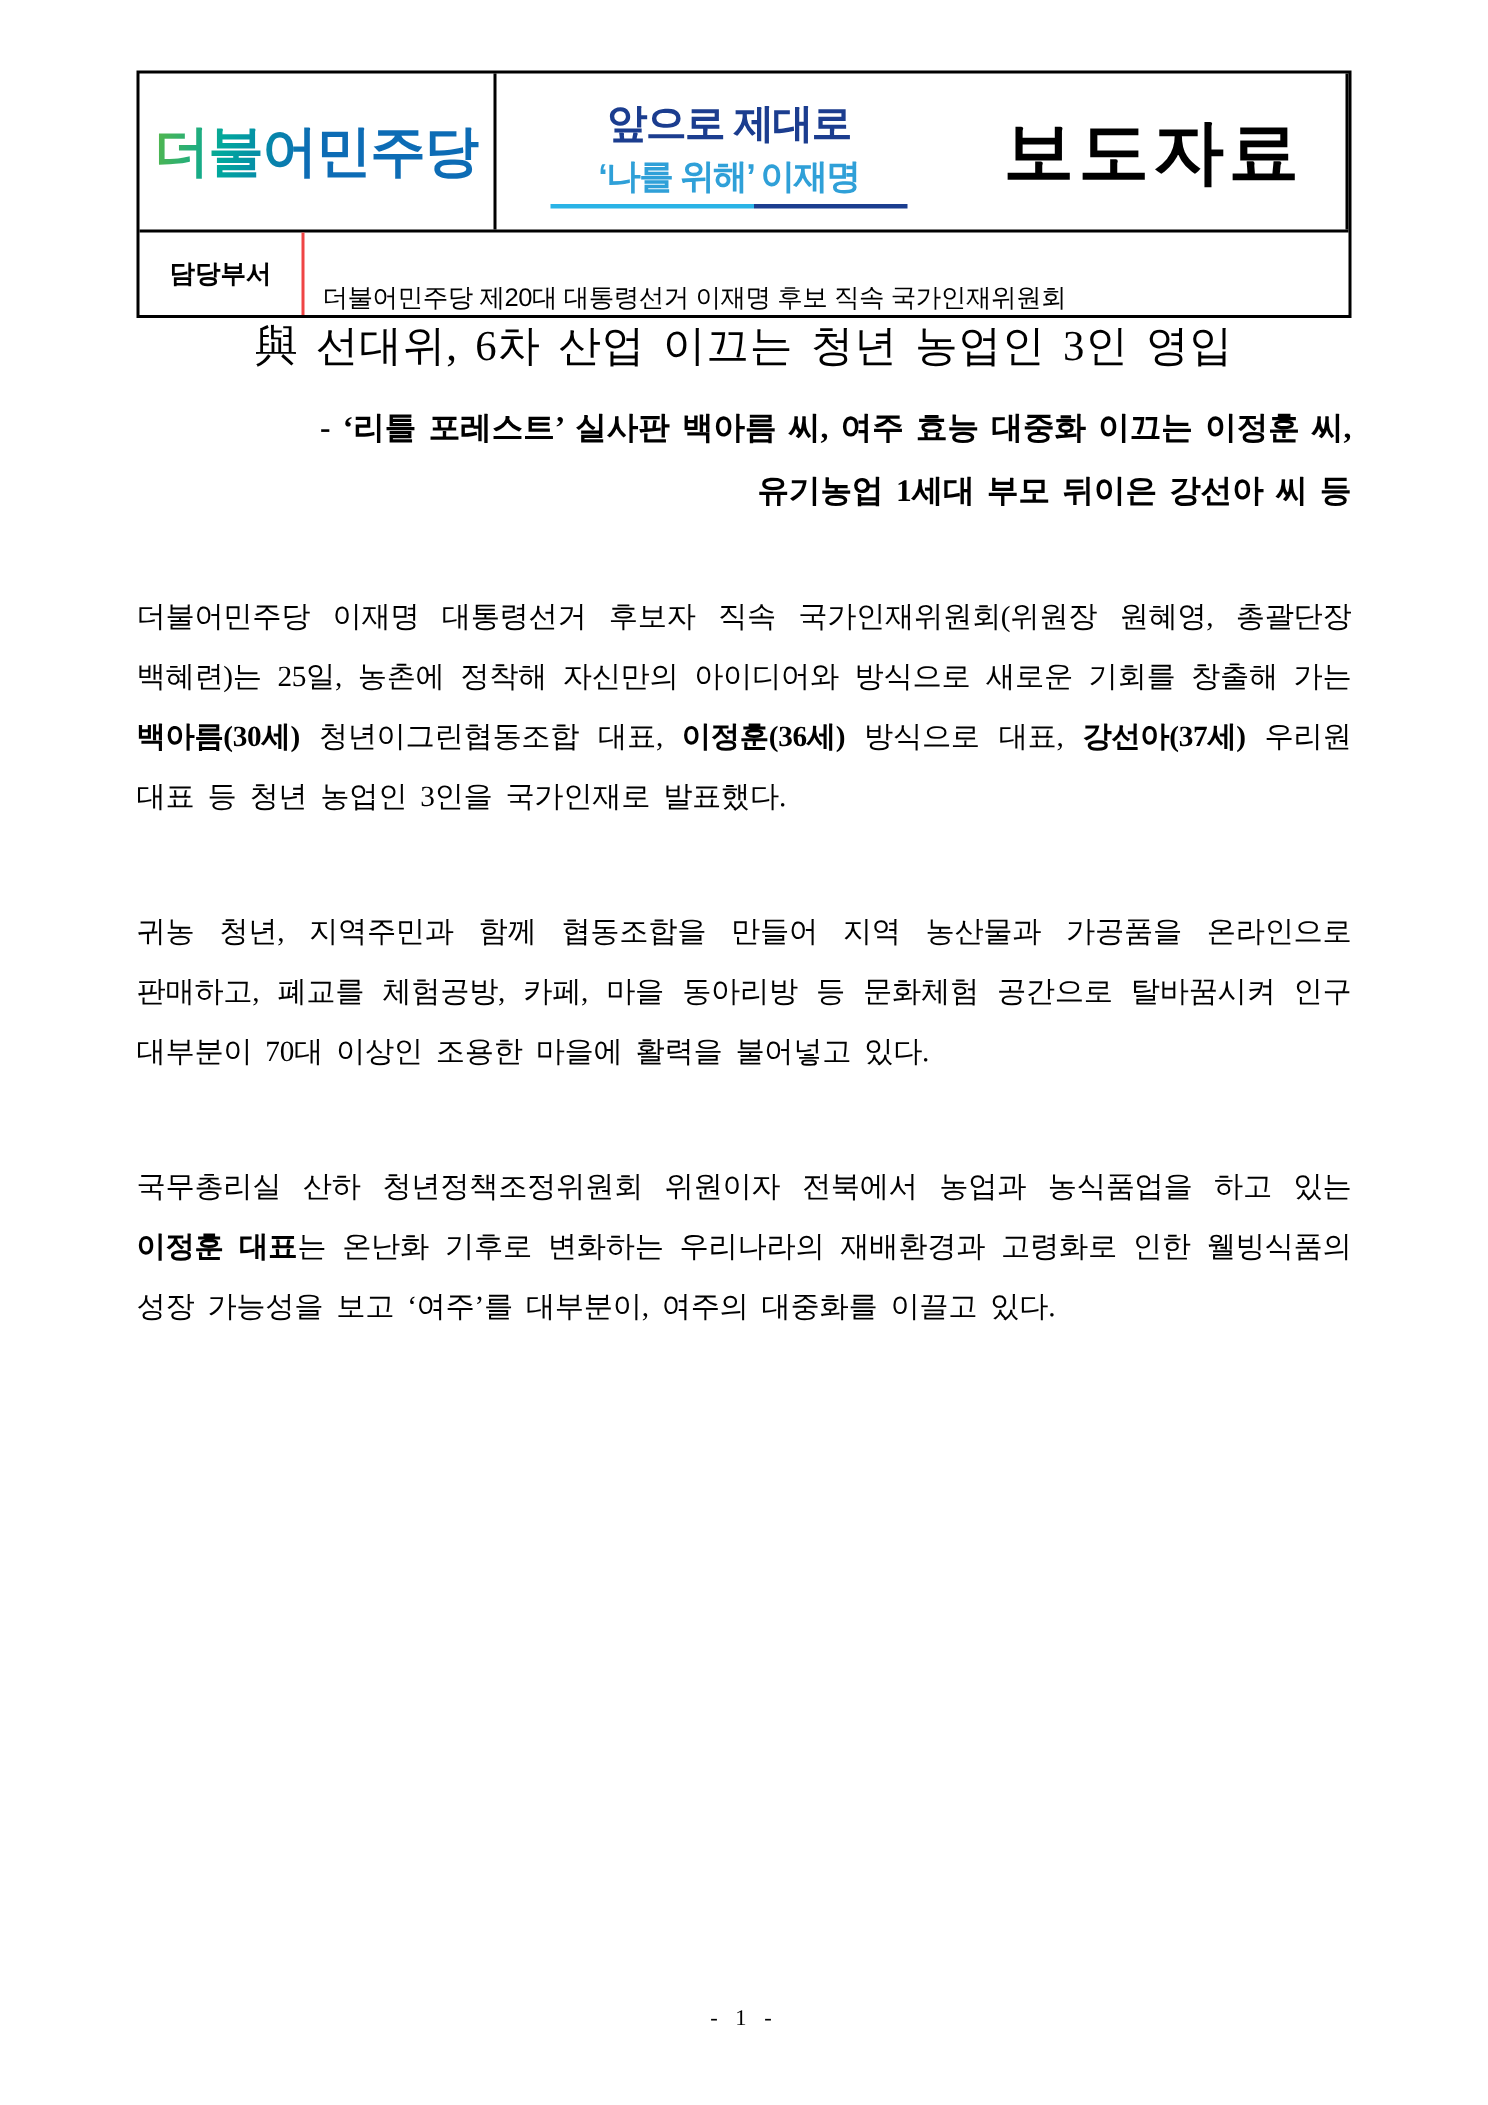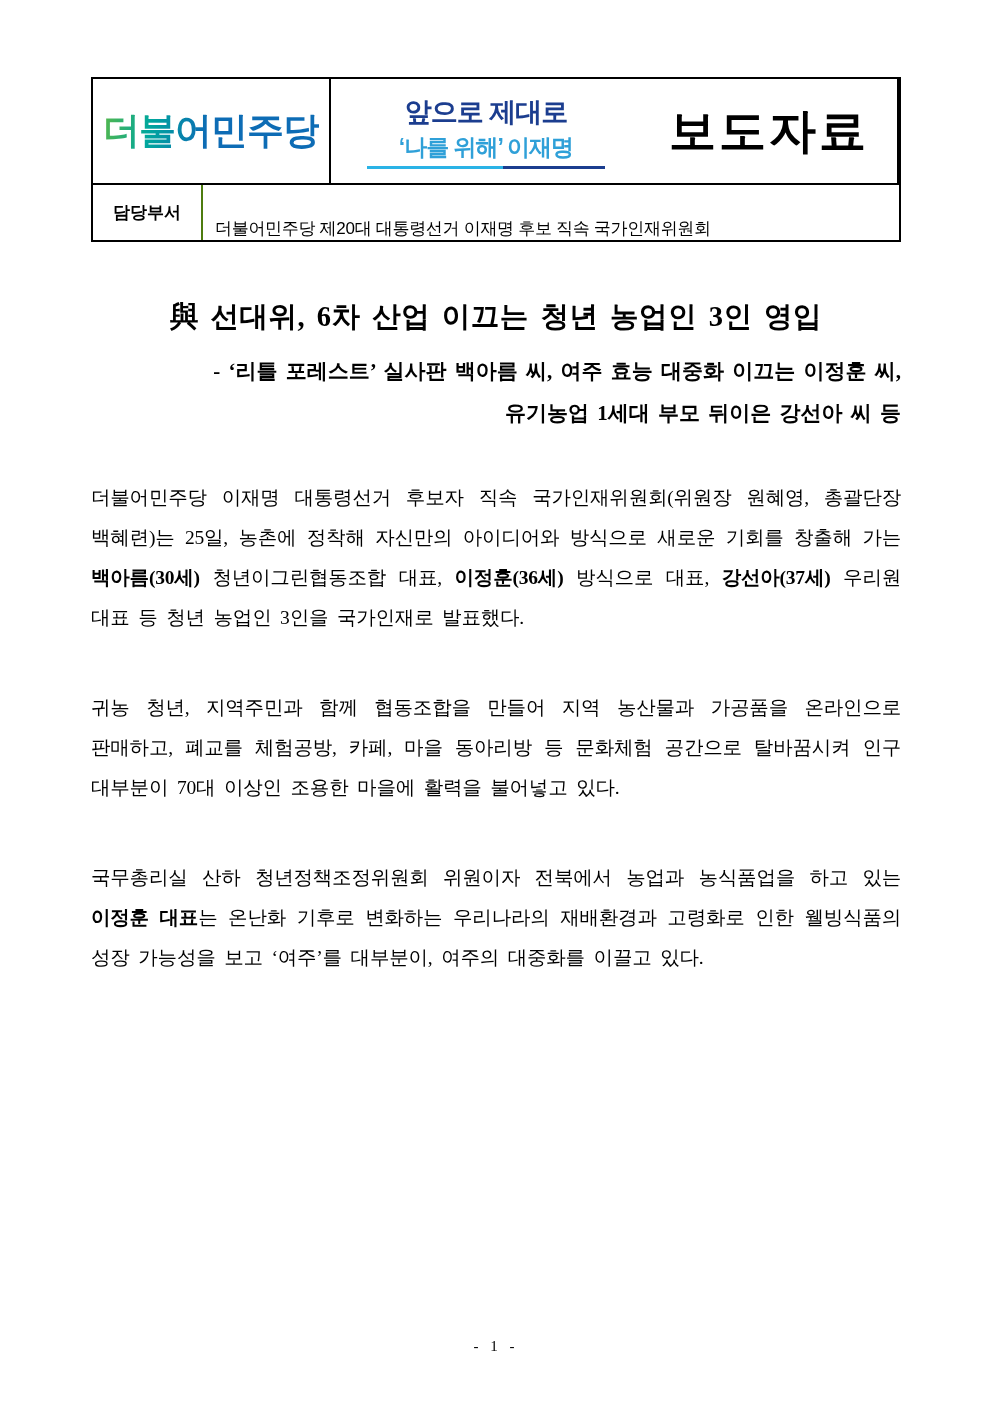--- a/index.html
+++ b/index.html
@@ -12,21 +12,21 @@
     position: relative;
     width: 992px;
     height: 1403px;
     margin: 0 auto;
     background: #ffffff;
     overflow: hidden;
   }
   .content {
     width: 810px;
     margin: 0 auto;
-    padding-top: 77px;
+    padding-top: 47px;
   }
 
   
   .header-table {
     border: 2px solid #000;
     width: 100%;
   }
   .masthead-row {
     display: grid;
     grid-template-columns: 29.5% 38.5% 32%;
@@ -89,45 +89,44 @@
     font-weight: 700;
   }
   .info-row {
     display: grid;
     grid-template-columns: 110px 1fr;
     border-top: 2px solid #000;
     min-height: 37px;
     align-items: stretch;
   }
   .info-label {
-    border-right: 2px solid #4d7c0f;
+    border-right: 2px solid #ef4444;
     display: flex;
     align-items: center;
     justify-content: center;
     font-size: 17px;
     font-weight: 700;
   }
   .info-value {
     display: flex;
     align-items: center;
     padding-left: 12px;
     font-size: 17px;
     font-weight: 400;
     letter-spacing: -0.3px;
     white-space: nowrap;
     margin-top: 32px;
   }
 
   
   .article { font-family: "Liberation Serif", serif; }
   .article-title {
-    margin-top: 56px;
     text-align: center;
     font-size: 28.5px;
-    font-weight: 700;
+    font-weight: 400;
     letter-spacing: 0.5px;
     word-spacing: 4px;
     white-space: nowrap;
   }
   .article-subtitle {
     margin-top: 14px;
     text-align: right;
     font-size: 21px;
     font-weight: 700;
     line-height: 42px;

